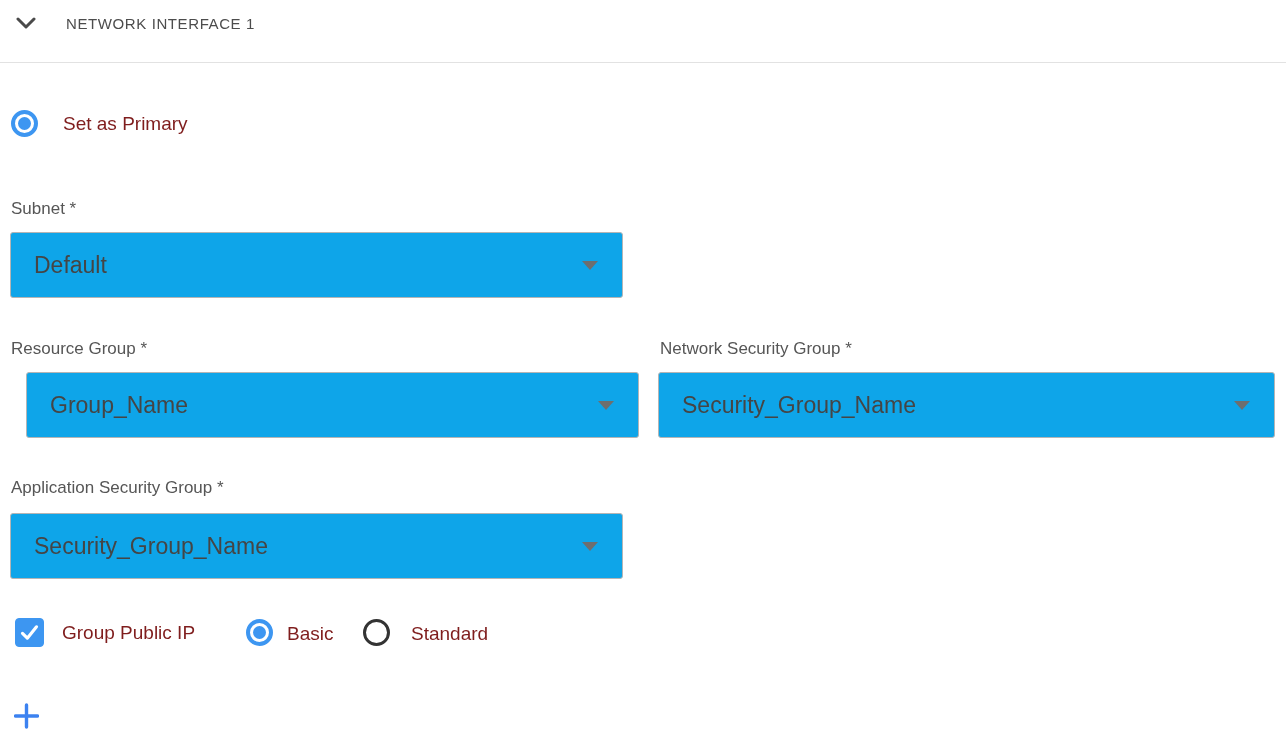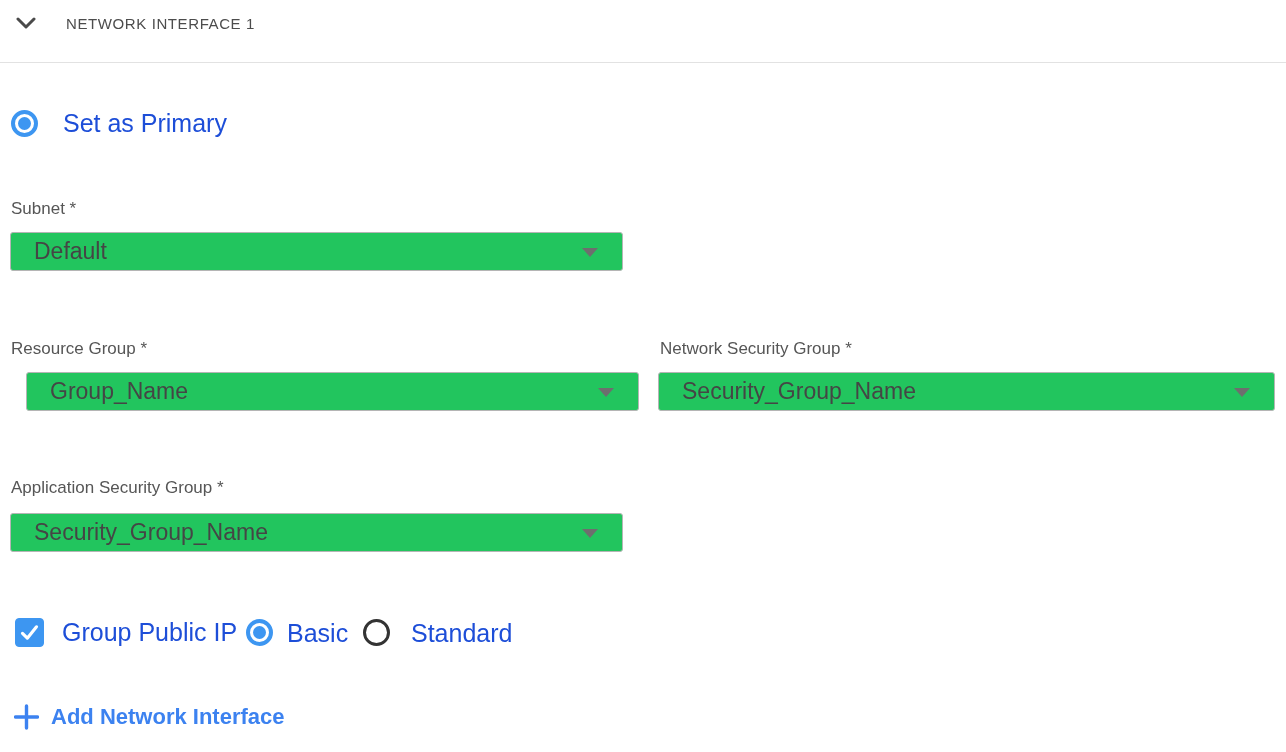--- a/index.html
+++ b/index.html
@@ -26,36 +26,36 @@
   
   .radio {
     width: 27px; height: 27px; border-radius: 50%;
     border: 3px solid #333333; background: #fff;
     display: flex; align-items: center; justify-content: center;
     cursor: pointer;
   }
   .radio.selected { border: 4px solid #3d96f1; width: 27px; height: 27px; }
   .radio .dot { display: none; width: 13px; height: 13px; border-radius: 50%; background: #3d96f1; }
   .radio.selected .dot { display: block; }
-  .ctl-label { font-size: 25px; color: #1d4ed8; line-height: 27px; white-space: nowrap; cursor: pointer; }
+  .ctl-label { font-size: 19px; color: #7f1d1d; line-height: 27px; white-space: nowrap; cursor: pointer; }
 
   .checkbox {
     width: 29px; height: 29px; border-radius: 4px;
     border: 1px solid #9a9a9a; background: #fff;
     display: flex; align-items: center; justify-content: center;
     cursor: pointer;
   }
   .checkbox.checked { background: #3d96f1; border-color: #3d96f1; }
   .checkbox svg { display: none; }
   .checkbox.checked svg { display: block; }
 
   
   .field-label { font-size: 17px; color: #565656; line-height: 21px; white-space: nowrap; text-align: center; }
   .select-box {
-    height: 39px; background: #22c55e;
+    height: 66px; background: #0ea5e9;
     border: 1px solid #b5b5b5; border-radius: 3px;
     display: flex; align-items: center;
     padding-left: 23px; padding-right: 56px;
     cursor: pointer;
   }
   .select-value { font-size: 23px; color: #454545; white-space: nowrap; }
   .caret {
     position: absolute; right: 24px; top: 50%; margin-top: -4px;
     width: 0; height: 0;
     border-left: 8px solid transparent;
@@ -122,14 +122,13 @@
 <div class="abs radio" style="left:363px; top:619px;">
   
 </div>
 <div class="abs ctl-label" style="left:411px; top:620px;">Standard</div>
 
 <a class="abs add-link">
   <svg width="25" height="26" viewBox="0 0 25 26">
     <line x1="12.5" y1="2" x2="12.5" y2="24" stroke="#3c82f0" stroke-width="3.4" stroke-linecap="round"></line>
     <line x1="1.5" y1="13" x2="23.5" y2="13" stroke="#3c82f0" stroke-width="3.4" stroke-linecap="round"></line>
   </svg>
-  <span class="add-link-text">Add Network Interface</span>
 </a>
 
 </body></html>

